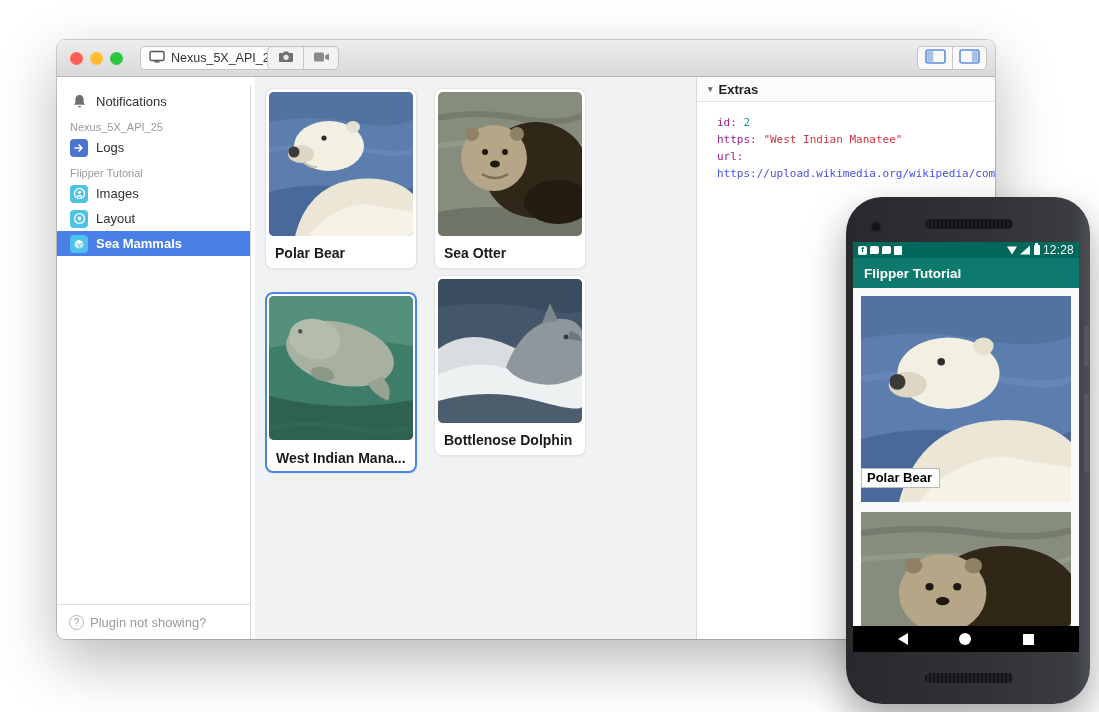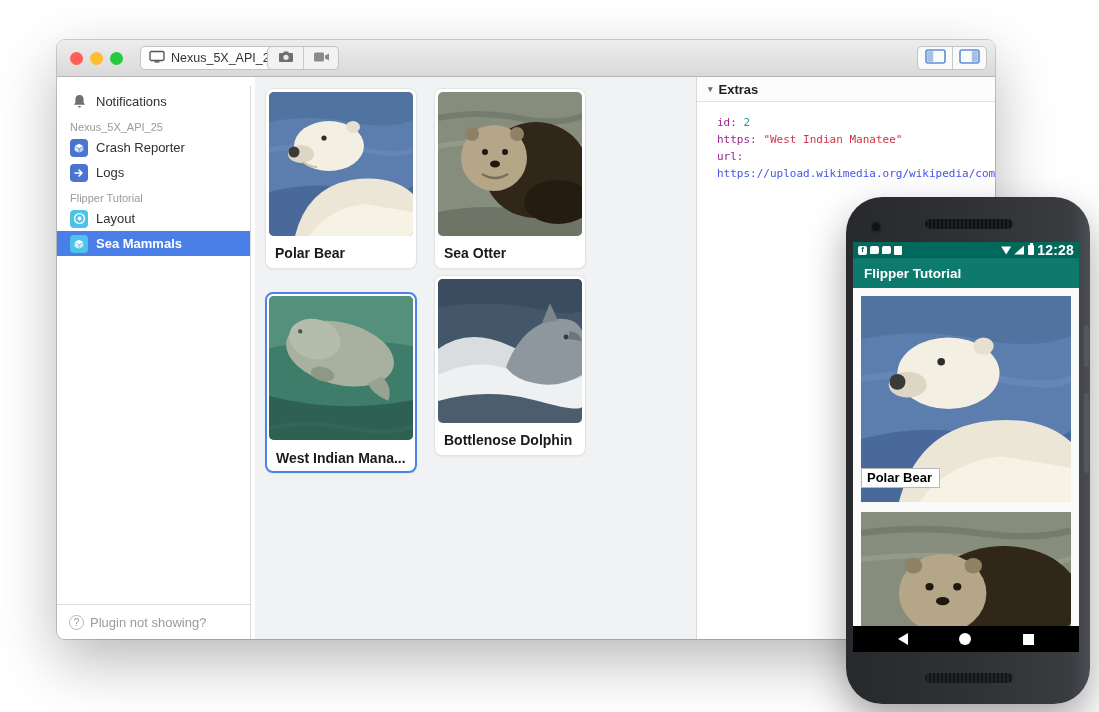--- a/index.html
+++ b/index.html
@@ -90,21 +90,21 @@
              background:#121315; box-shadow:0 0 0 2px #222327; }
   .speaker { position:absolute; left:79px; top:22px; width:88px; height:10px; border-radius:5px;
              background:#17181a;
              background-image:repeating-linear-gradient(90deg,#101113 0 2px,#1e1f22 2px 4px); }
   .speaker-bottom { position:absolute; left:79px; top:476px; width:88px; height:10px; border-radius:5px;
              background:#1d1e21;
              background-image:repeating-linear-gradient(90deg,#141518 0 2px,#232428 2px 4px); }
   .screen { position:absolute; left:7px; top:45px; width:226px; height:410px; background:#fafafa; overflow:hidden; }
   .statusbar { height:16px; background:#00695c; display:flex; align-items:center; padding:0 5px; gap:3px; }
   .sb-spacer { flex:1; }
-  .sb-time { color:#fff; font-size:14px; font-weight:bold; letter-spacing:.2px; }
+  .sb-time { color:#fff; font-size:12px; font-weight:normal; letter-spacing:.2px; }
   .sb-fb { width:9px; height:9px; background:#fff; border-radius:2px; color:#00695c; font-size:8px;
            font-weight:bold; display:flex; align-items:center; justify-content:center; line-height:1; }
   .sb-chat { width:9px; height:8px; background:#fff; border-radius:2px 2px 2px 0; }
   .sb-box { width:8px; height:9px; background:#fff; border-radius:1px; }
   .sb-wifi { width:10px; height:9px; background:#fff; clip-path:polygon(50% 100%, 0 12%, 100% 12%); }
   .sb-signal { width:10px; height:9px; background:#fff; clip-path:polygon(100% 0, 100% 100%, 0 100%); }
   .sb-batt { width:6px; height:10px; background:#fff; border-radius:1px; position:relative; margin-left:1px; }
   .sb-batt:before { content:""; position:absolute; left:1.5px; top:-2px; width:3px; height:2px; background:#fff; }
   .appbar { height:30px; background:#0e7a6d; display:flex; align-items:center; padding-left:11px;
             color:#fff; font-size:13.5px; font-weight:bold; box-shadow:0 1px 3px rgba(0,0,0,.25); }
@@ -193,38 +193,38 @@
             </svg>
         </span>
         <span>Notifications</span>
       </div>
 
       <div class="side-section">Nexus_5X_API_25</div>
 
       <div class="side-item">
         <span class="plug-ic plug-blue">
           <svg width="12" height="12" viewBox="0 0 18 18">
-              <polygon points="9,2.5 15.5,6 9,9.5 2.5,6" fill="#fff"></polygon>
-              <polygon points="2.5,6.8 8.4,10.2 8.4,16 2.5,12.6" fill="#fff" opacity=".85"></polygon>
-              <polygon points="15.5,6.8 9.6,10.2 9.6,16 15.5,12.6" fill="#fff" opacity=".65"></polygon>
-            </svg>
-        </span>
-        <span>Crash Reporter</span>
-      </div>
+              <path d="M3 9 H13 M9 4.5 L13.5 9 L9 13.5" stroke="#fff" stroke-width="2.4" fill="none" stroke-linecap="round" stroke-linejoin="round"></path>
+            </svg>
+        </span>
+        <span>Logs</span>
+      </div>
+
+      <div class="side-section">Flipper Tutorial</div>
+
       <div class="side-item">
-        <span class="plug-ic plug-blue">
-          <svg width="12" height="12" viewBox="0 0 18 18">
-              <path d="M3 9 H13 M9 4.5 L13.5 9 L9 13.5" stroke="#fff" stroke-width="2.4" fill="none" stroke-linecap="round" stroke-linejoin="round"></path>
-            </svg>
-        </span>
-        <span>Logs</span>
-      </div>
-
-      <div class="side-section">Flipper Tutorial</div>
-
+        <span class="plug-ic plug-cyan">
+          <svg width="13" height="13" viewBox="0 0 18 18">
+              <circle cx="9" cy="9" r="7" fill="none" stroke="#fff" stroke-width="1.8"></circle>
+              <circle cx="9" cy="7.3" r="2.2" fill="#fff"></circle>
+              <path d="M4.8 13.4 a4.6 4.6 0 0 1 8.4 0" fill="#fff"></path>
+            </svg>
+        </span>
+        <span>Images</span>
+      </div>
       <div class="side-item">
         <span class="plug-ic plug-cyan">
           <svg width="13" height="13" viewBox="0 0 18 18">
               <circle cx="9" cy="9" r="6.8" fill="none" stroke="#fff" stroke-width="1.8"></circle>
               <circle cx="9" cy="9" r="2.6" fill="#fff"></circle>
             </svg>
         </span>
         <span>Layout</span>
       </div>
       <div class="side-item selected">

